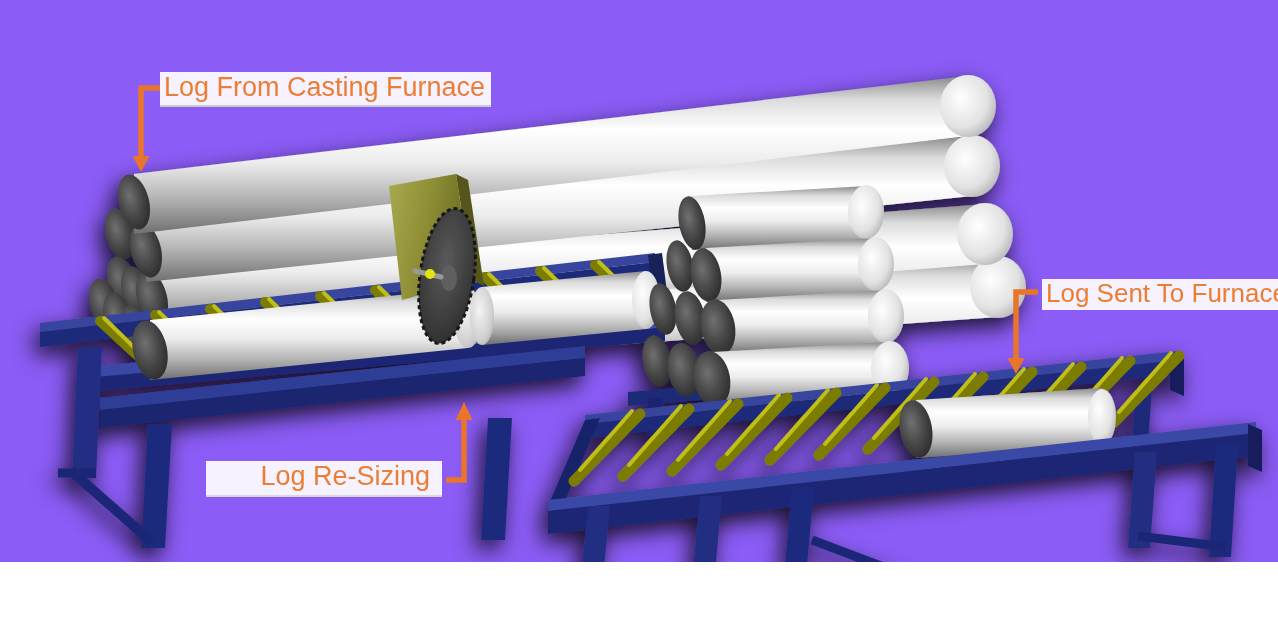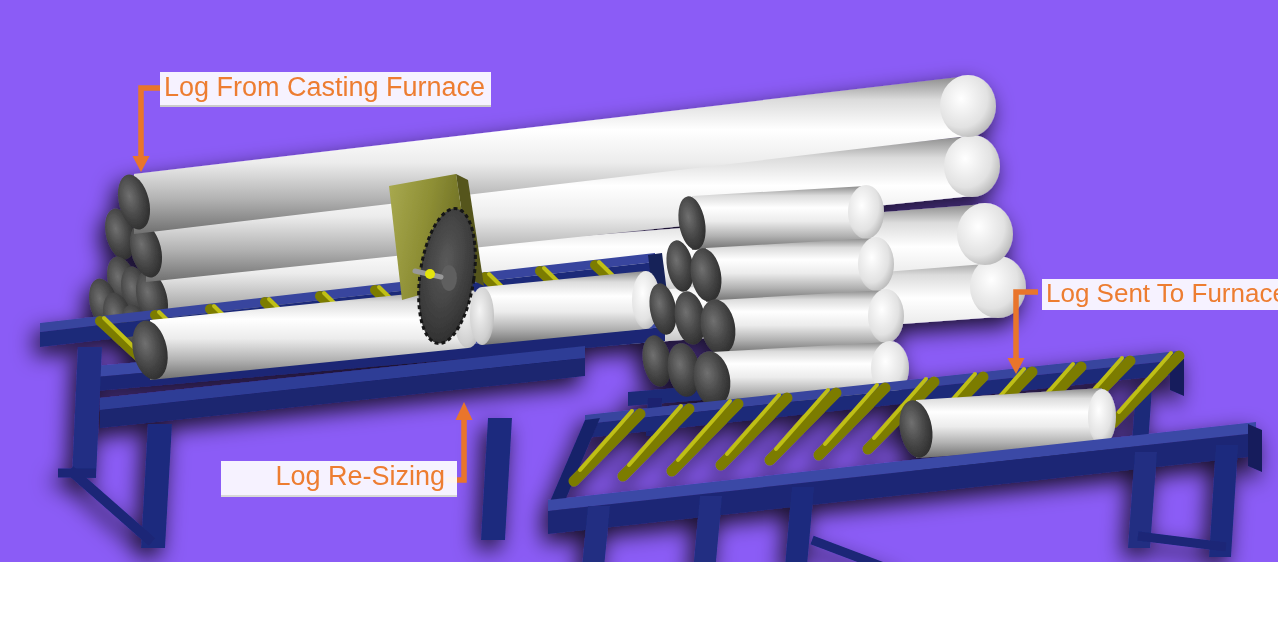--- a/index.html
+++ b/index.html
@@ -12,21 +12,21 @@
   .label {
     position:absolute;
     font-family:"Liberation Sans", sans-serif;
     font-size:27px; line-height:1.12;
     color:#ED7D31;
     background:rgba(255,255,255,0.92);
     white-space:nowrap;
   }
   #label-casting  { left:160px; top:72px;  padding:0 6px 3px 4px; border-bottom:2px solid #CBCBCB; }
   #label-furnace  { left:1042px; top:279px; padding:0 2px 2px 4px; font-size:26px; }
-  #label-resizing { left:221px; top:461px; width:224px; text-align:right; padding:0 12px 4px 0; border-bottom:2px solid #D8D8D8; }
+  #label-resizing { left:206px; top:461px; width:224px; text-align:right; padding:0 12px 4px 0; border-bottom:2px solid #D8D8D8; }
 </style>
 </head>
 <body>
 
 <div id="stage">
 
 <svg id="scene" width="1278" height="625" viewBox="0 0 1278 625">
   <defs>
     <linearGradient id="gradLog" x1="0" y1="0" x2="0" y2="1">
       <stop offset="0" stop-color="#8a8a8a"></stop>

